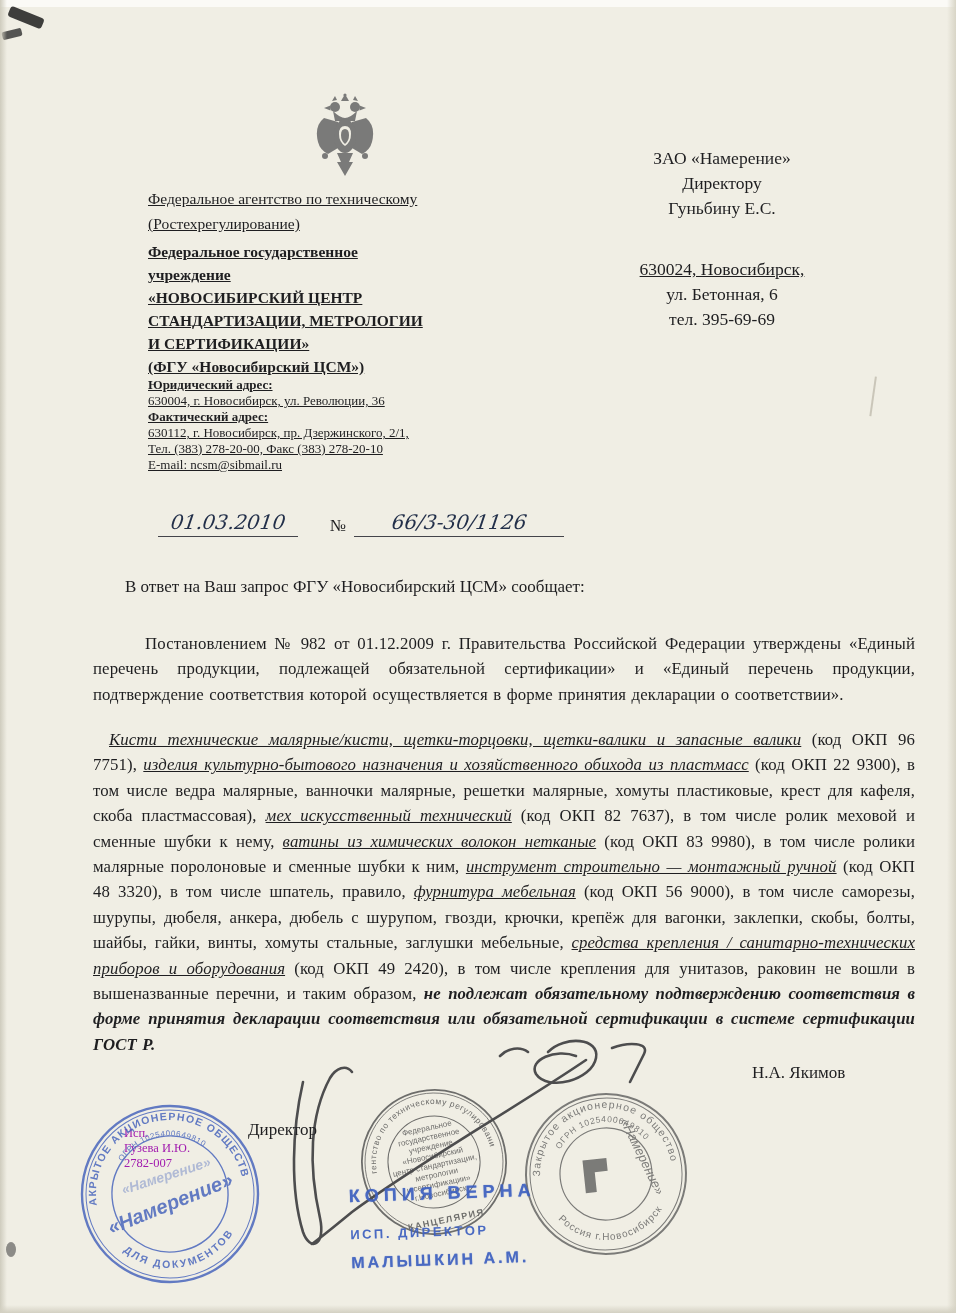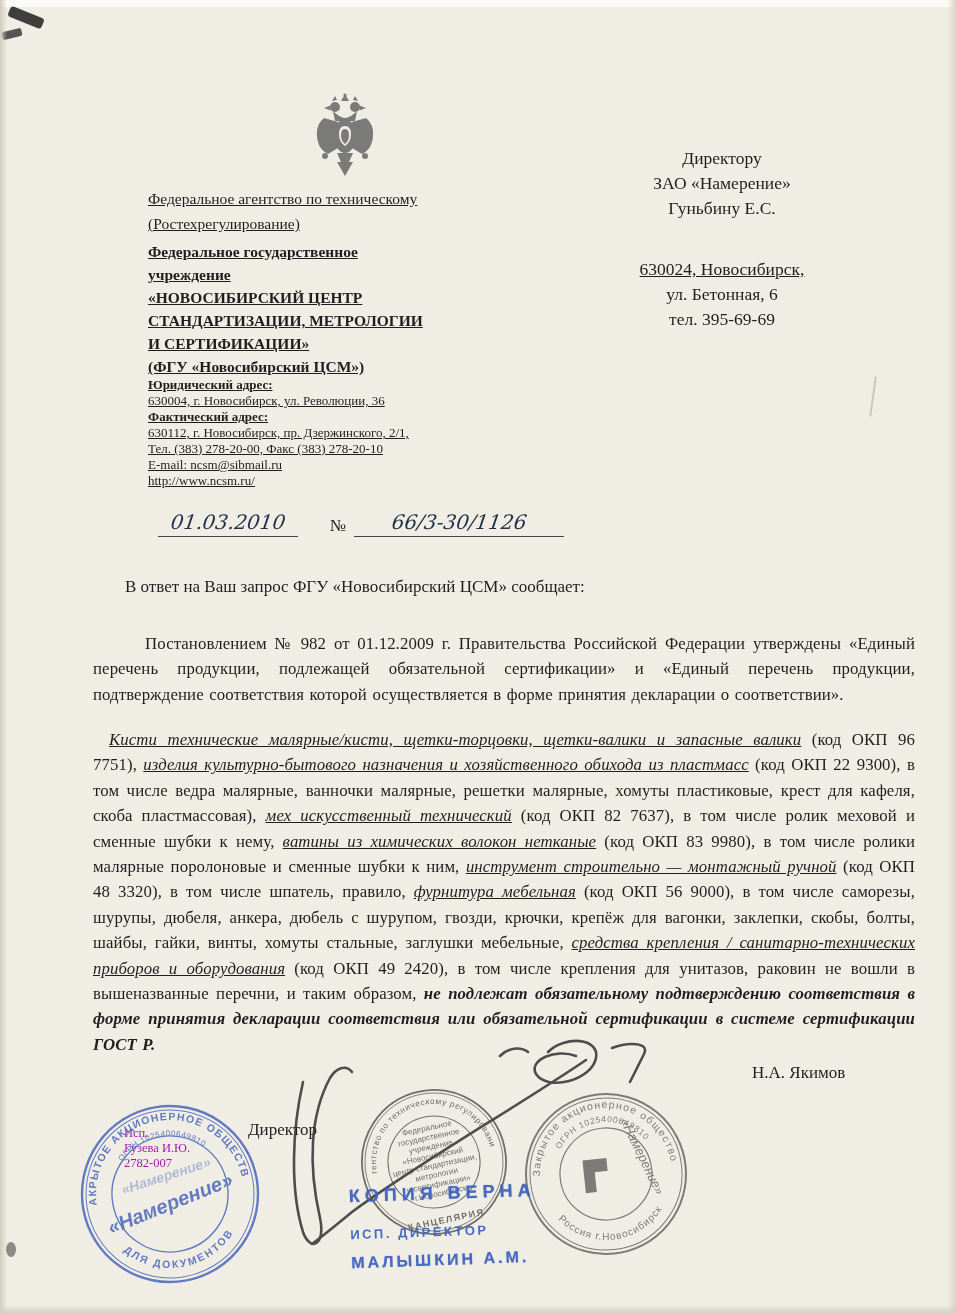--- a/index.html
+++ b/index.html
@@ -110,26 +110,25 @@
     <div class="lh-bold">«НОВОСИБИРСКИЙ ЦЕНТР</div>
     <div class="lh-bold">СТАНДАРТИЗАЦИИ, МЕТРОЛОГИИ</div>
     <div class="lh-bold">И СЕРТИФИКАЦИИ»</div>
     <div class="lh-bold">(ФГУ «Новосибирский ЦСМ»)</div>
     <div class="lh-addr-label">Юридический адрес:</div>
     <div class="lh-addr">630004, г. Новосибирск, ул. Революции, 36</div>
     <div class="lh-addr-label">Фактический адрес:</div>
     <div class="lh-addr">630112, г. Новосибирск, пр. Дзержинского, 2/1,</div>
     <div class="lh-addr">Тел. (383) 278-20-00, Факс (383) 278-20-10</div>
     <div class="lh-addr">E-mail: ncsm@sibmail.ru</div>
-    <div class="lh-web">http://www.ncsm.ru/</div>
   </div>
 
   <div class="addressee">
+    <div>ЗАО «Намерение»</div>
     <div>Директору</div>
-    <div>ЗАО «Намерение»</div>
     <div>Гуньбину Е.С.</div>
     <div class="addr-gap">630024, Новосибирск,</div>
     <div>ул. Бетонная, 6</div>
     <div>тел. 395-69-69</div>
   </div>
 
   <div class="ref-line">
     <span class="ref-date"><span class="hand">01.03.2010</span></span>
     <span class="ref-no">№</span>
     <span class="ref-num"><span class="hand">66/3-30/1126</span></span>

